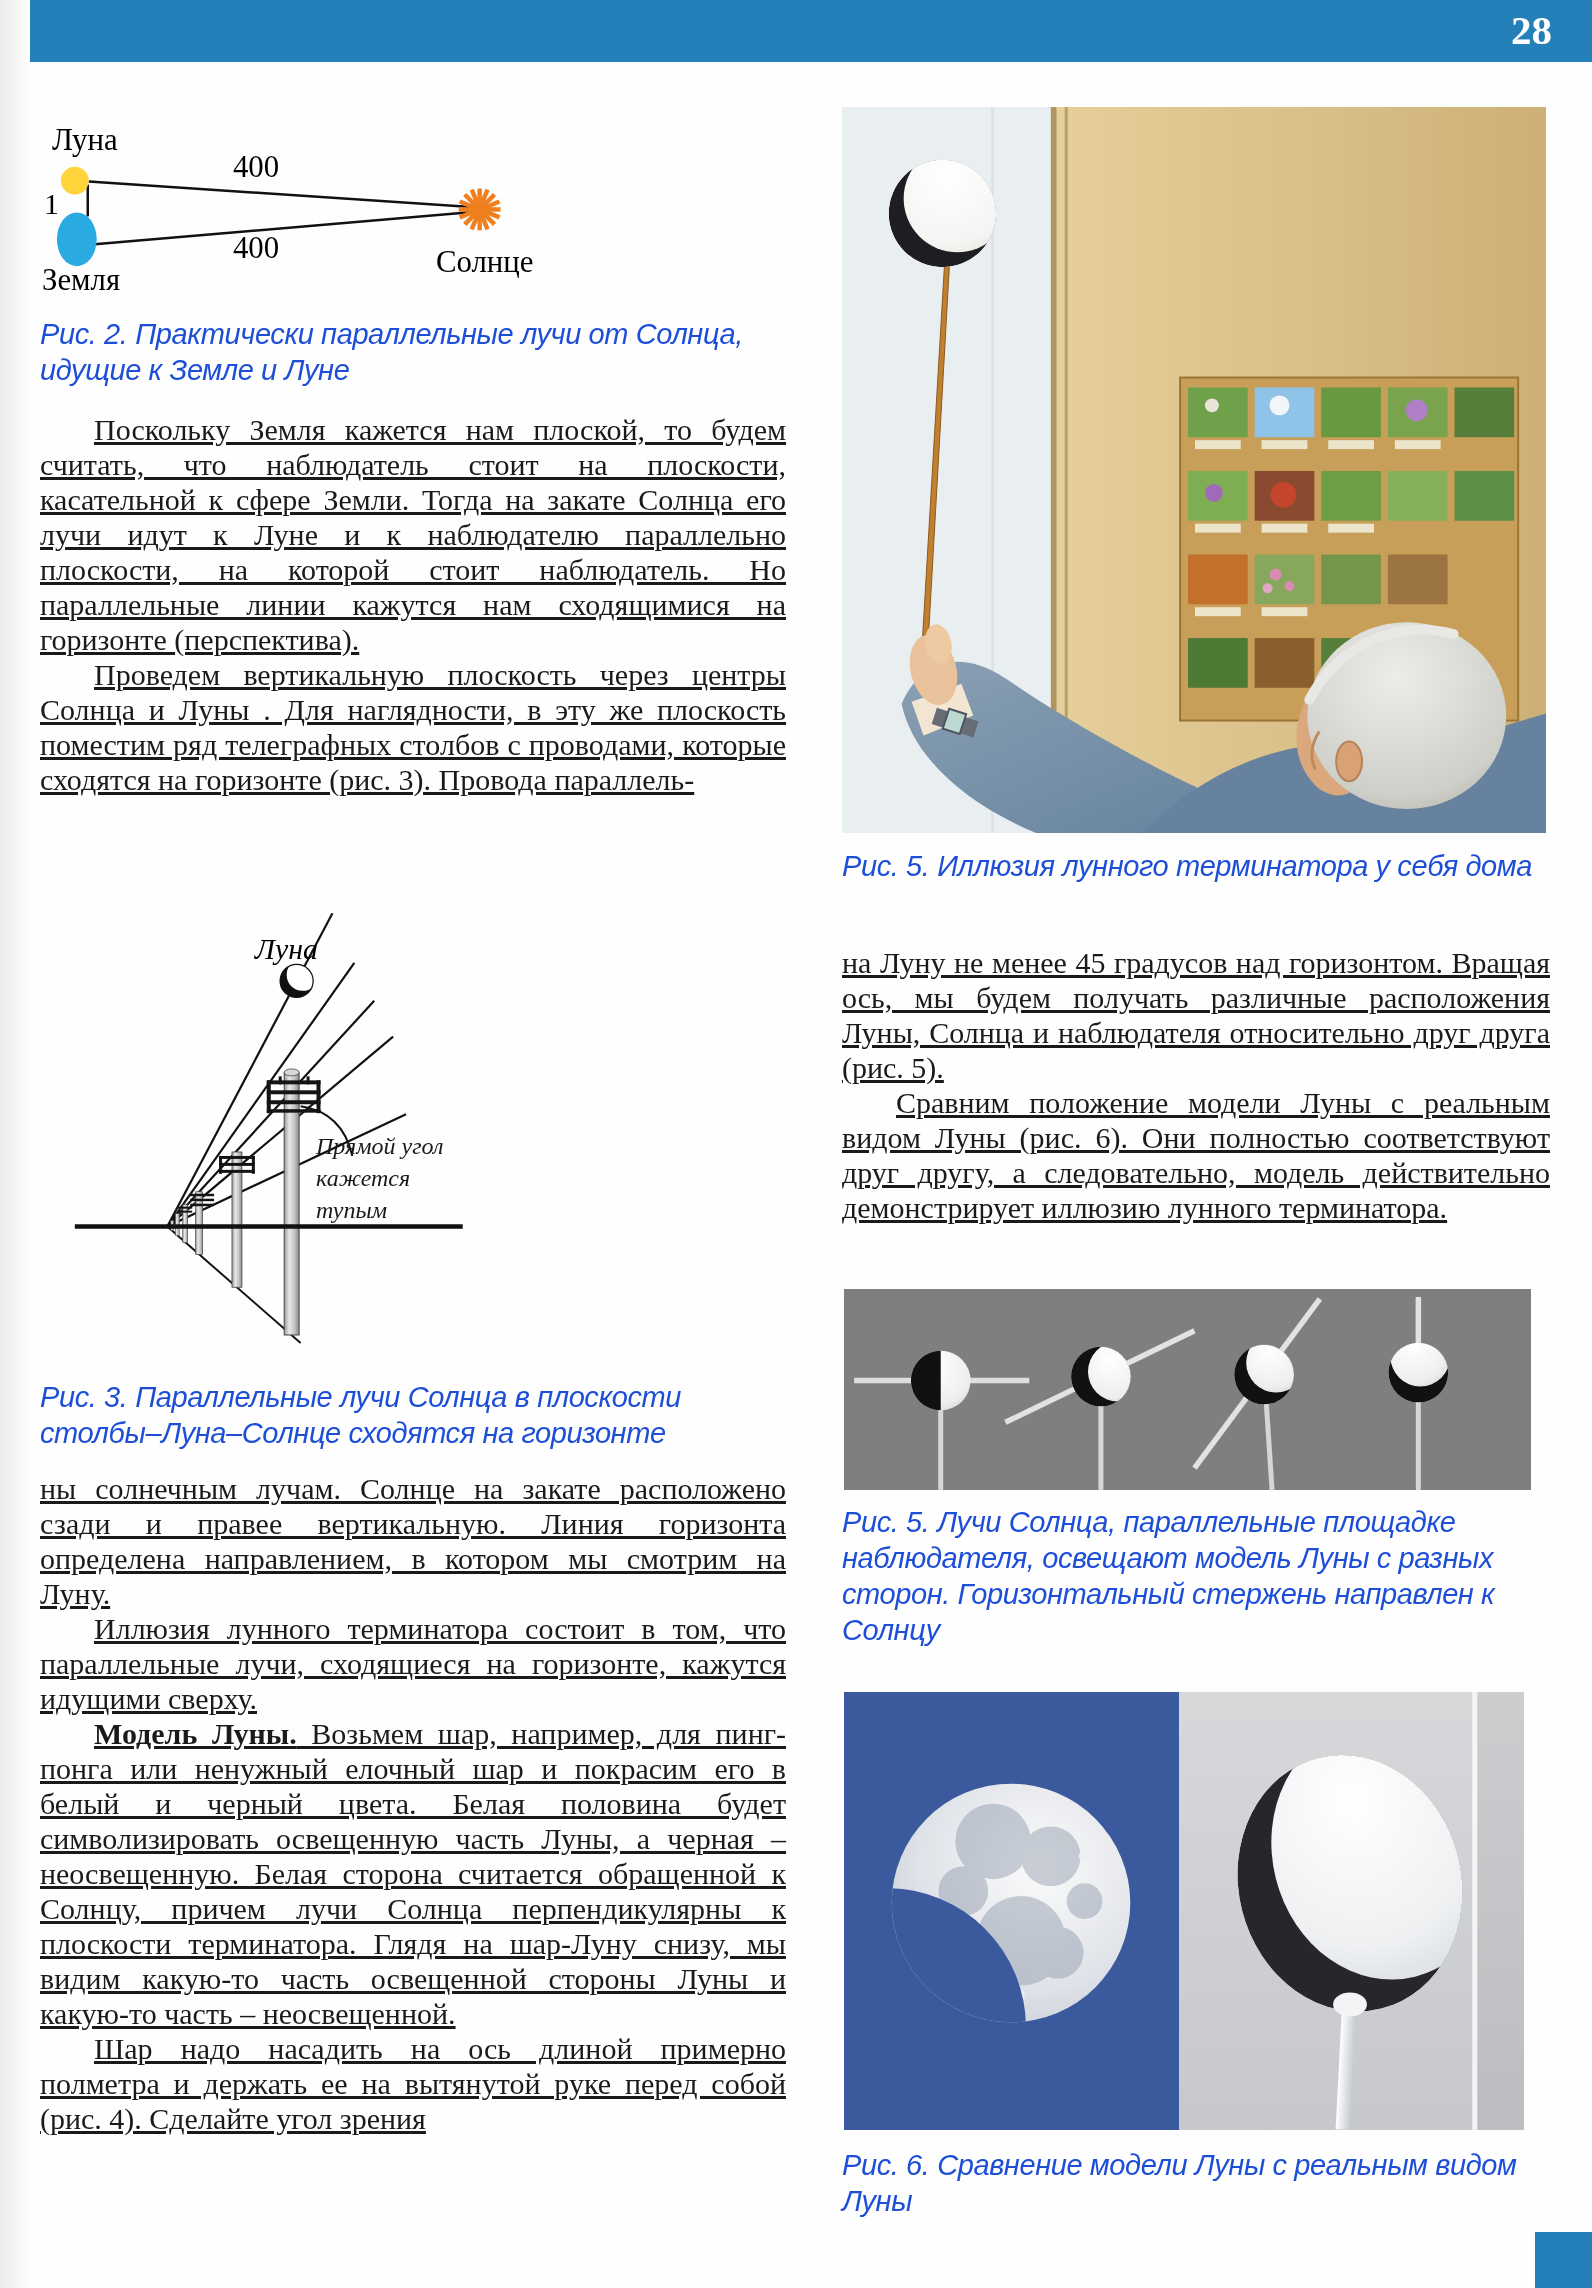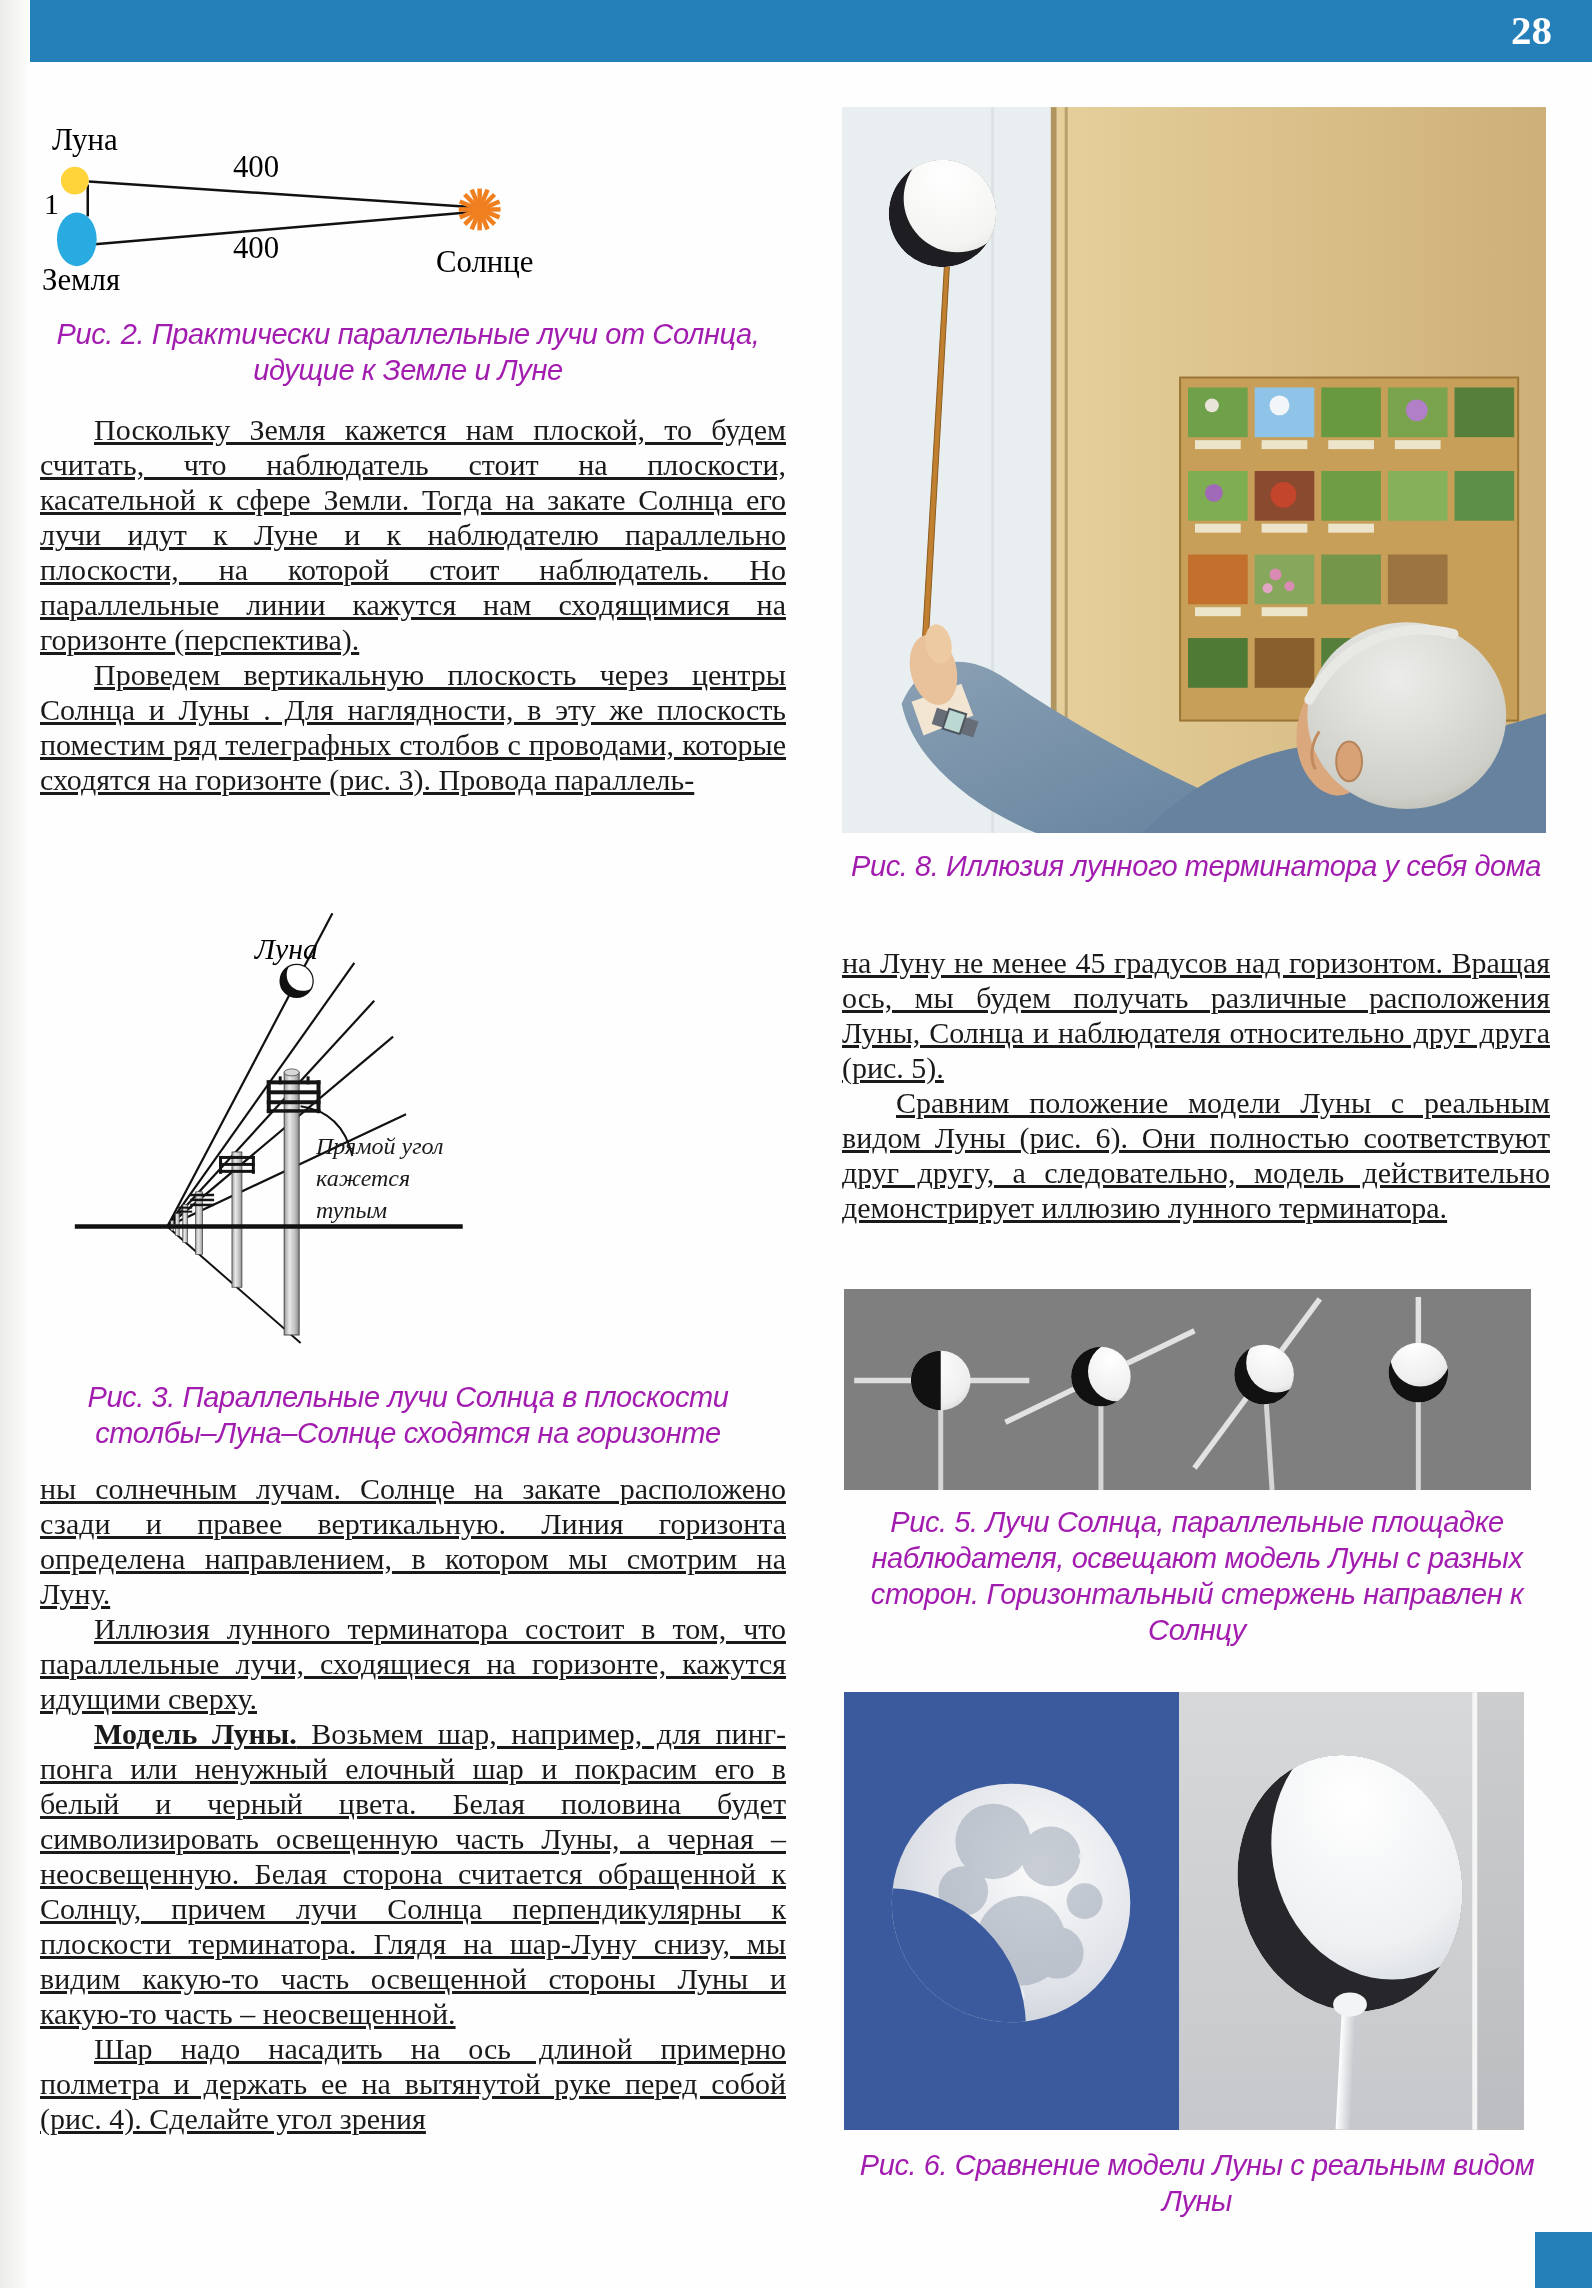--- a/index.html
+++ b/index.html
@@ -9,22 +9,22 @@
         background:linear-gradient(90deg,#ececea 0%,#f8f8f6 70%,#ffffff 100%);}
   .header-bar{position:absolute;left:30px;top:0;right:0;height:62px;background:#2580ba;}
   .header-title{position:absolute;left:0;right:119px;top:14px;text-align:center;
         color:#ffffff;font-size:29px;font-weight:bold;letter-spacing:9px;}
   .page-number{position:absolute;right:40px;top:6px;color:#ffffff;
         font-size:41px;font-weight:bold;}
   .body-text{font-size:30px;line-height:35px;text-align:justify;}
   .body-text p{margin:0;}
   .ind{text-indent:54px;}
   .caption{position:absolute;font-family:"Liberation Sans",sans-serif;
-        font-style:italic;font-size:29px;line-height:36px;color:#a21caf;
-        letter-spacing:-0.4px;text-align:center;}
+        font-style:italic;font-size:29px;line-height:36px;color:#1d4ed8;
+        letter-spacing:-0.4px;text-align:left;}
   .abs{position:absolute;text-decoration:underline;}
   .fig-photo{position:absolute;overflow:hidden;background:#eaf0f2;}
   .fig5-box{position:absolute;background:#7f7f7f;}
   .fig6-box{position:absolute;display:flex;}
   .fig6-left{width:335px;height:438px;background:#3a5a9d;position:relative;}
   .fig6-right{width:345px;height:438px;background:linear-gradient(180deg,#d7d8da,#c7c8cb);position:relative;}
   .corner-square{position:absolute;left:1535px;top:2232px;width:57px;height:57px;background:#2580ba;}
   .angle-note{position:absolute;left:316px;top:1130px;width:159px;text-align:left;
         font-style:italic;font-size:24px;line-height:32px;font-family:"Liberation Serif",serif;}
   svg text{font-family:"Liberation Serif",serif;}
@@ -259,21 +259,21 @@
 
       <g>
         <path d="M 468 592 C 452 622 452 660 478 684 C 498 700 520 692 524 668 L 524 610 Z" fill="#dba87e"></path>
         <ellipse cx="568" cy="612" rx="100" ry="94" fill="url(#hairG)"></ellipse>
         <path d="M 470 596 C 500 540 560 515 615 530" fill="none" stroke="#e8e8e4" stroke-width="10" stroke-linecap="round"></path>
         <path d="M 480 628 C 472 640 470 654 476 666" fill="none" stroke="#c08a5c" stroke-width="3"></path>
         <ellipse cx="510" cy="658" rx="13" ry="20" fill="#d8a276" stroke="#b5835a" stroke-width="2"></ellipse>
       </g>
     </svg>
   </div>
-  <div class="caption" style="left:842px;top:848px;width:708px;">Рис. 8. Иллюзия лунного терминатора у себя дома</div>
+  <div class="caption" style="left:842px;top:848px;width:708px;">Рис. 5. Иллюзия лунного терминатора у себя дома</div>
 
   <div class="abs body-text" style="left:842px;top:945px;width:708px;">
     <p>на Луну не менее 45 градусов над горизонтом. Вращая ось, мы будем получать различные расположения Луны, Солнца и наблюдателя относительно друг друга (рис. 5).</p>
     <p class="ind">Сравним положение модели Луны с реальным видом Луны (рис. 6). Они полностью соответствуют друг другу, а следовательно, модель действительно демонстрирует иллюзию лунного терминатора.</p>
   </div>
 
   <div class="fig5-box" style="left:844px;top:1289px;width:687px;height:201px;">
     <svg width="687" height="201" viewBox="0 0 690 202">
       <defs>
         <radialGradient id="ball5G" cx="0.38" cy="0.3" r="0.95">

